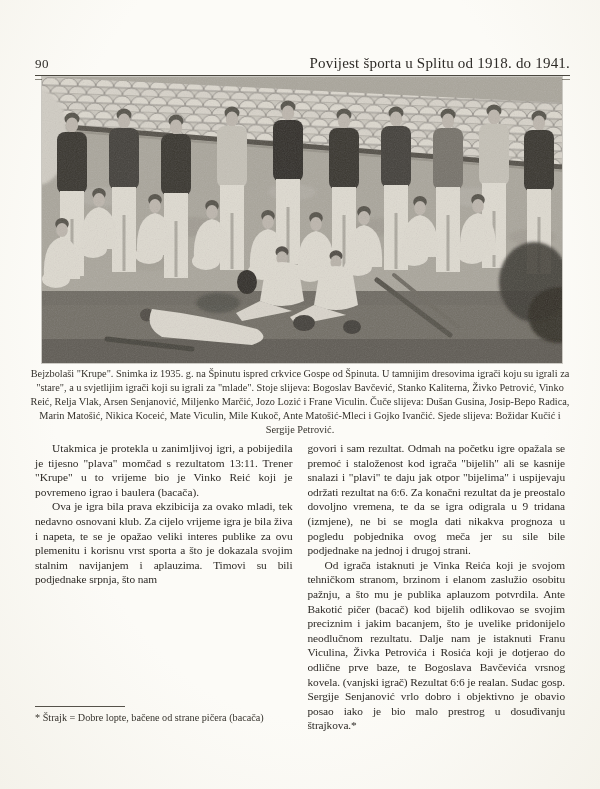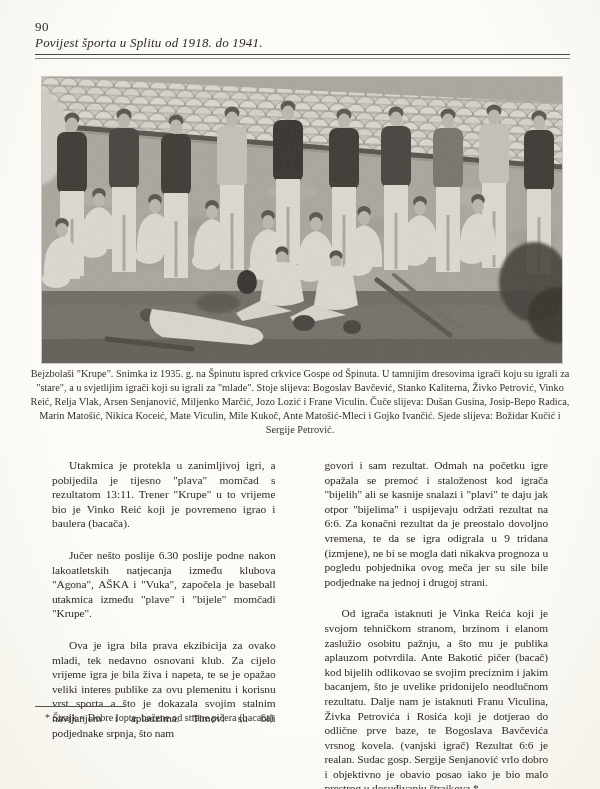--- a/index.html
+++ b/index.html
@@ -9,43 +9,43 @@
     width:600px;height:789px;
     margin:0 auto;
     background:#fbfaf5;
     background-image:radial-gradient(ellipse at 50% 40%, #fcfbf7 60%, #f4f2ea 100%);
     font-family:"Liberation Serif","DejaVu Serif",serif;
     color:#2e2b27;
     overflow:hidden;
   }
   
   .header{position:absolute;left:35px;right:30px;top:19px;}
-  .header-row{display:flex;justify-content:space-between;align-items:baseline;flex-direction:column;}
+  .header-row{display:flex;justify-content:space-between;align-items:baseline;}
   .page-number{font-size:13px;letter-spacing:.5px;}
-  .header-title{font-size:13px;font-style:italic;letter-spacing:.2px;}
+  .header-title{font-size:15px;letter-spacing:.2px;margin-top:36px;}
   .header-rule{margin-top:3px;height:3px;border-top:1.4px solid #4a473f;border-bottom:1px solid #8d8a80;}
   
   .photo{position:absolute;left:42px;top:77px;width:520px;height:286px;outline:1px solid rgba(60,55,45,.25);}
   .photo svg{display:block;width:100%;height:100%;filter:contrast(1.03) brightness(1.01);}
   
   .caption{
     position:absolute;left:30px;top:367px;width:540px;
     font-size:10.3px;line-height:14px;text-align:center;color:#35322c;
   }
   
   .columns{position:absolute;left:35px;top:441px;width:530px;display:flex;gap:15px;}
   .col{width:258px;font-size:11.4px;line-height:14.6px;text-align:justify;}
-  .col p{margin:17px;text-indent:17px;}
+  .col p{margin:0;text-indent:17px;}
   .italic, .col-right p{letter-spacing:-0.1px;}
   .source-italic{font-style:italic;}
   .subhead{text-indent:0 !important;text-align:center;letter-spacing:.8px;}
   
   .footnote{position:absolute;left:35px;top:706px;width:300px;}
   .footnote-rule{width:90px;border-top:1px solid #55524a;margin-bottom:4px;}
-  .footnote-text{font-size:10.2px;line-height:13px;color:#35322c;margin-left:10px;}
+  .footnote-text{font-size:10.2px;line-height:13px;color:#35322c;}
 </style>
 </head>
 <body>
 
 <div class="page">
 
   <div class="header">
     <div class="header-row">
       <span class="page-number">90</span>
       <span class="header-title">Povijest športa u Splitu od 1918. do 1941.</span>
@@ -166,21 +166,20 @@
 
       <rect width="520" height="286" filter="url(#noise)" opacity="0.16"></rect>
     </svg>
   </div>
 
   <div class="caption">Bejzbolaši "Krupe". Snimka iz 1935. g. na Špinutu ispred crkvice Gospe od Špinuta. U tamnijim dresovima igrači koju su igrali za "stare", a u svjetlijim igrači koji su igrali za "mlade". Stoje slijeva: Bogoslav Bavčević, Stanko Kaliterna, Živko Petrović, Vinko Reić, Relja Vlak, Arsen Senjanović, Miljenko Marčić, Jozo Lozić i Frane Viculin. Čuče slijeva: Dušan Gusina, Josip-Bepo Radica, Marin Matošić, Nikica Koceić, Mate Viculin, Mile Kukoč, Ante Matošić-Mleci i Gojko Ivančić. Sjede slijeva: Božidar Kučić i Sergije Petrović.</div>
 
   <div class="columns">
     <div class="col col-left">
       <p>Utakmica je protekla u zanimljivoj igri, a pobijedila je tijesno "plava" momčad s rezultatom 13:11. Trener "Krupe" u to vrijeme bio je Vinko Reić koji je povremeno igrao i baulera (bacača).</p>
-      <p class="italic">Jučer nešto poslije 6.30 poslije podne nakon lakoatletskih natjecanja između klubova "Agona", AŠKA i "Vuka", započela je baseball utakmica između "plave" i "bijele" momčadi "Krupe".</p>
       <p class="italic">Ova je igra bila prava ekzibicija za ovako mladi, tek nedavno osnovani klub. Za cijelo vrijeme igra je bila živa i napeta, te se je opažao veliki interes publike za ovu plemenitu i korisnu vrst sporta a što je dokazala svojim stalnim navijanjem i aplauzima. Timovi su bili podjednake srpnja, što nam</p>
     </div>
     <div class="col col-right">
       <p style="text-indent:0;">govori i sam rezultat. Odmah na početku igre opažala se premoć i staloženost kod igrača "bijelih" ali se kasnije snalazi i "plavi" te daju jak otpor "bijelima" i uspijevaju održati rezultat na 6:6. Za konačni rezultat da je preostalo dovoljno vremena, te da se igra odigrala u 9 tridana (izmjene), ne bi se mogla dati nikakva prognoza u pogledu pobjednika ovog meča jer su sile bile podjednake na jednoj i drugoj strani.</p>
       <p>Od igrača istaknuti je Vinka Reića koji je svojom tehničkom stranom, brzinom i elanom zaslužio osobitu pažnju, a što mu je publika aplauzom potvrdila. Ante Bakotić pičer (bacač) kod bijelih odlikovao se svojim preciznim i jakim bacanjem, što je uvelike pridonijelo neodlučnom rezultatu. Dalje nam je istaknuti Franu Viculina, Živka Petrovića i Rosića koji je dotjerao do odlične prve baze, te Bogoslava Bavčevića vrsnog kovela. (vanjski igrač) Rezultat 6:6 je realan. Sudac gosp. Sergije Senjanović vrlo dobro i objektivno je obavio posao iako je bio malo prestrog u dosuđivanju štrajkova.*</p>
     </div>
   </div>
 
   <div class="footnote">
     <div class="footnote-rule"></div>

